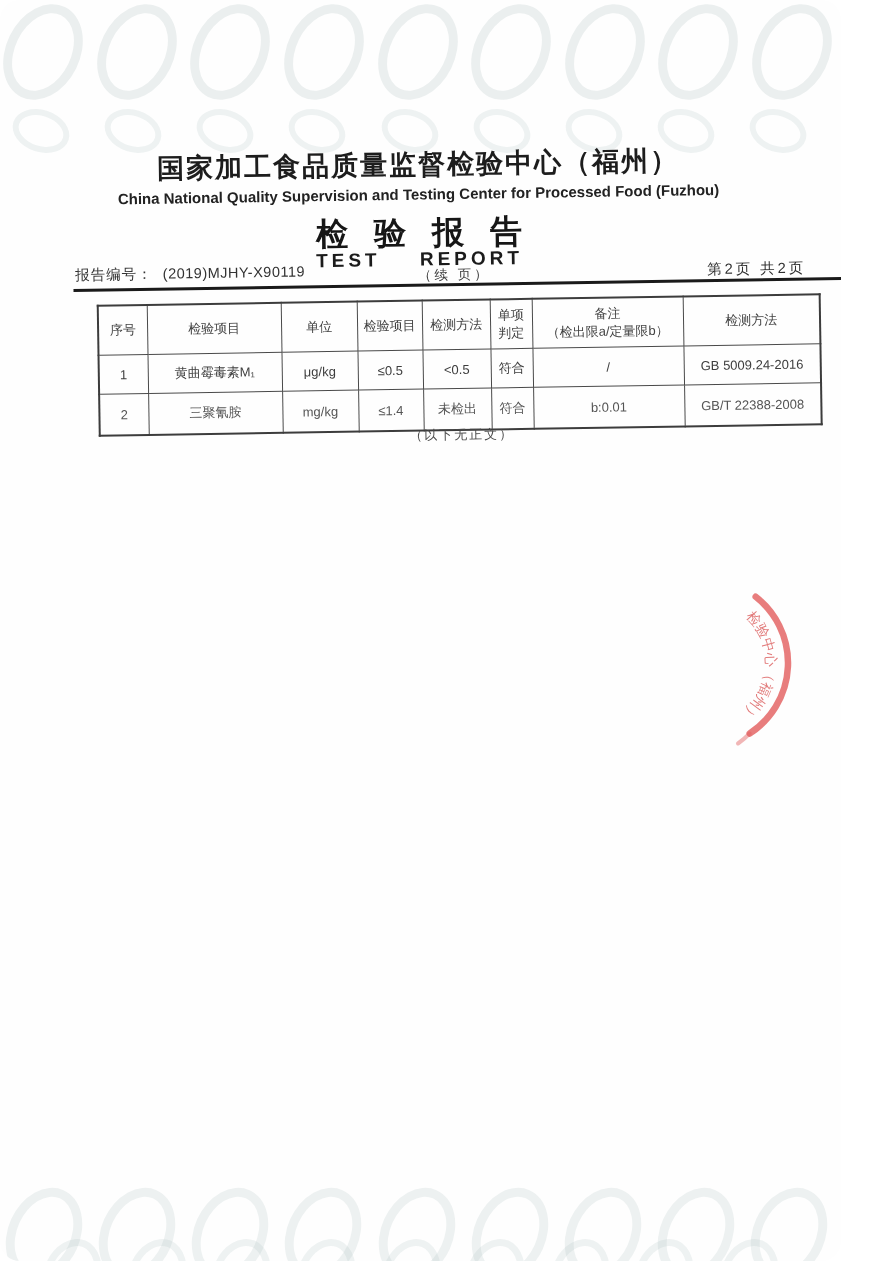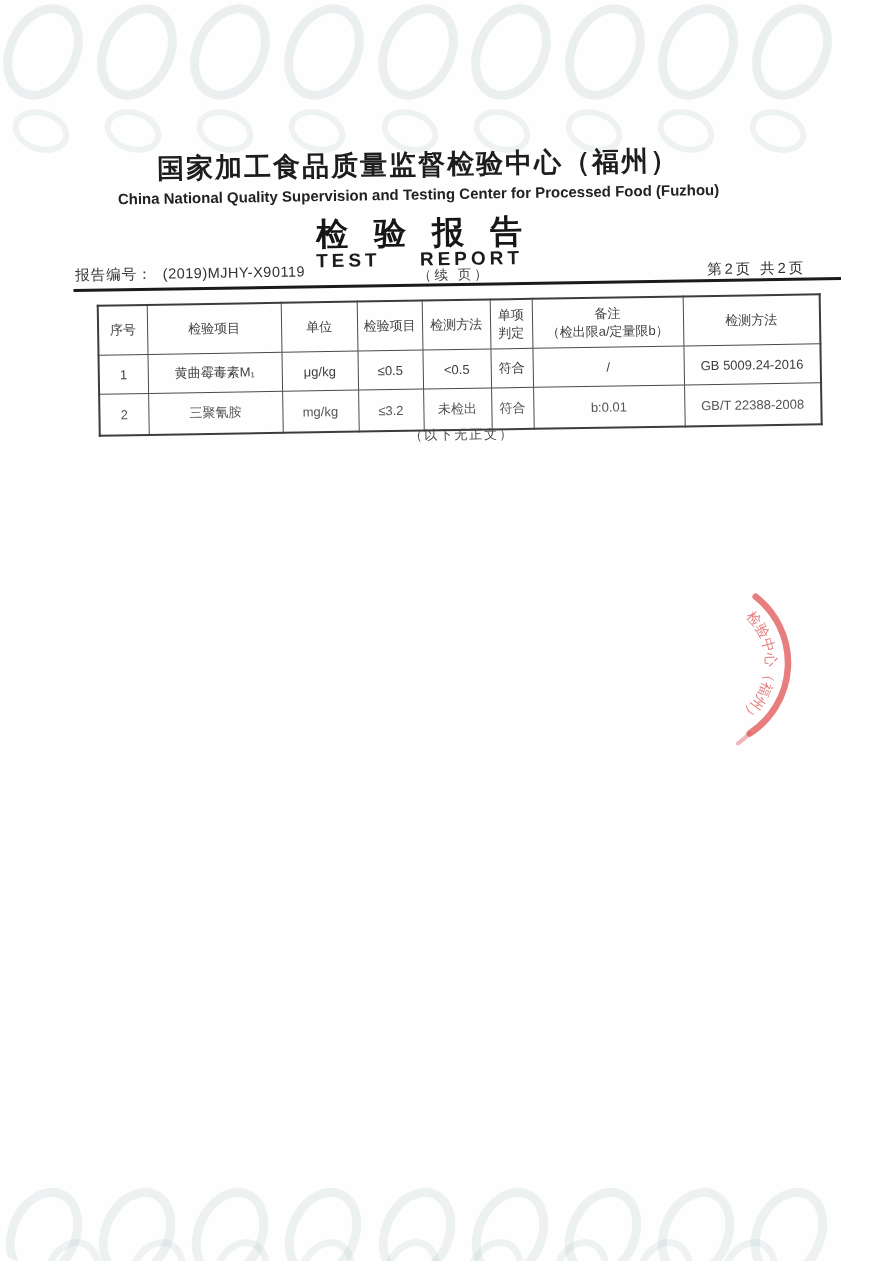--- a/index.html
+++ b/index.html
@@ -179,21 +179,21 @@
           <td>≤0.5</td>
           <td>&lt;0.5</td>
           <td>符合</td>
           <td>/</td>
           <td>GB 5009.24-2016</td>
         </tr>
         <tr class="r2">
           <td>2</td>
           <td class="item">三聚氰胺</td>
           <td>mg/kg</td>
-          <td>≤3.2</td>
+          <td>≤1.4</td>
           <td>未检出</td>
           <td>符合</td>
           <td>b:0.01</td>
           <td>GB/T 22388-2008</td>
         </tr>
       </tbody>
     </table>
 
     <div class="end-note">（以下无正文）</div>
   </div>

